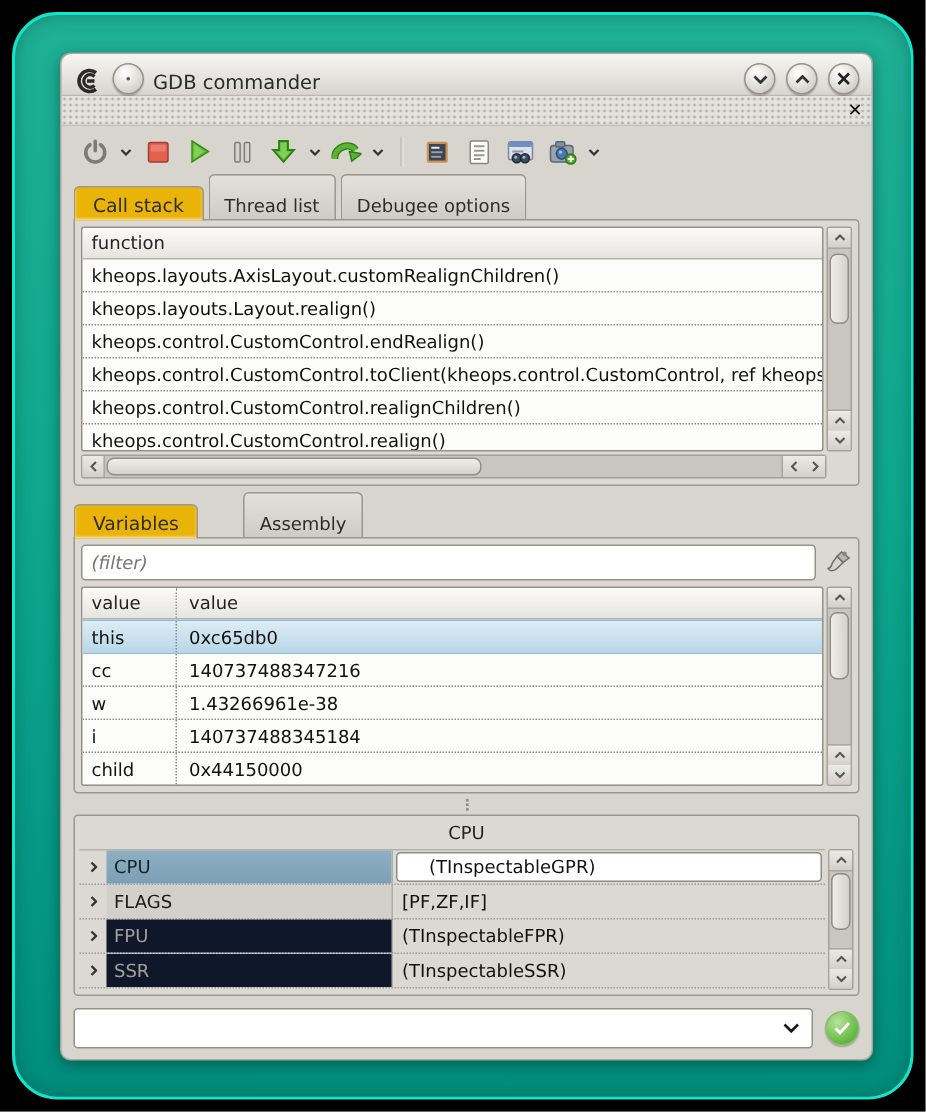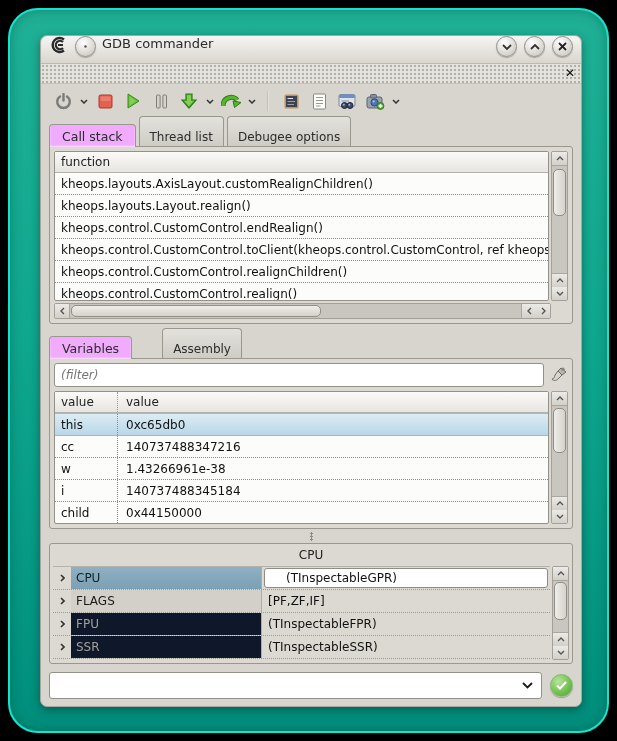--- a/index.html
+++ b/index.html
@@ -16,21 +16,21 @@
   }
   
   .window{
     position:absolute;left:30px;top:25px;width:540px;height:670px;
     background:#d8d5ce;border:1px solid #a9a69f;border-radius:7px;
     box-shadow:0 3px 10px rgba(0,40,35,.45);
     display:flex;flex-direction:column;overflow:hidden;
   }
   
   .titlebar{
-    height:27px;flex:0 0 27px;display:flex;align-items:flex-start;gap:6px;
+    height:27px;flex:0 0 27px;display:flex;align-items:flex-end;gap:6px;
     padding:0 8px;background:linear-gradient(180deg,#f6f5f2,#d9d6cf);
     border-bottom:1px solid #bcb9b2;border-radius:7px 7px 0 0;
   }
   .titlebar .logo{width:20px;height:18px;}
   .round-btn{
     width:19px;height:19px;border-radius:50%;
     background:radial-gradient(circle at 38% 30%,#ffffff,#d6d3cc 70%,#c3c0b9);
     border:1px solid #94918a;display:flex;align-items:center;justify-content:center;
     box-shadow:0 1px 1px rgba(0,0,0,.25);
   }
@@ -58,21 +58,21 @@
   
   .content{flex:1;display:flex;flex-direction:column;padding:0 8px;}
   
   .tabrow{display:flex;align-items:flex-end;height:24px;margin-top:6px;position:relative;z-index:2;}
   .tab{
     padding:13px 10px 2px;border:1px solid #9a978f;border-bottom:none;
     border-radius:4px 4px 0 0;background:linear-gradient(180deg,#e3e1dc,#cfccc5);
     margin-right:3px;color:#2c2c2c;white-space:nowrap;
   }
   .tab.active{
-    background:#f0abfc;padding:4px 12px 3px;font-size:12.5px;
+    background:#eab308;padding:4px 12px 3px;font-size:12.5px;
     box-shadow:0 -1px 2px rgba(255,255,255,.7) inset;margin-bottom:-1px;
   }
   
   .tabpage{
     border:1px solid #9a978f;border-radius:0 3px 3px 3px;background:#dcd9d2;
     padding:4px;position:relative;z-index:1;
   }
   
   .listwrap{display:flex;}
   .list{

